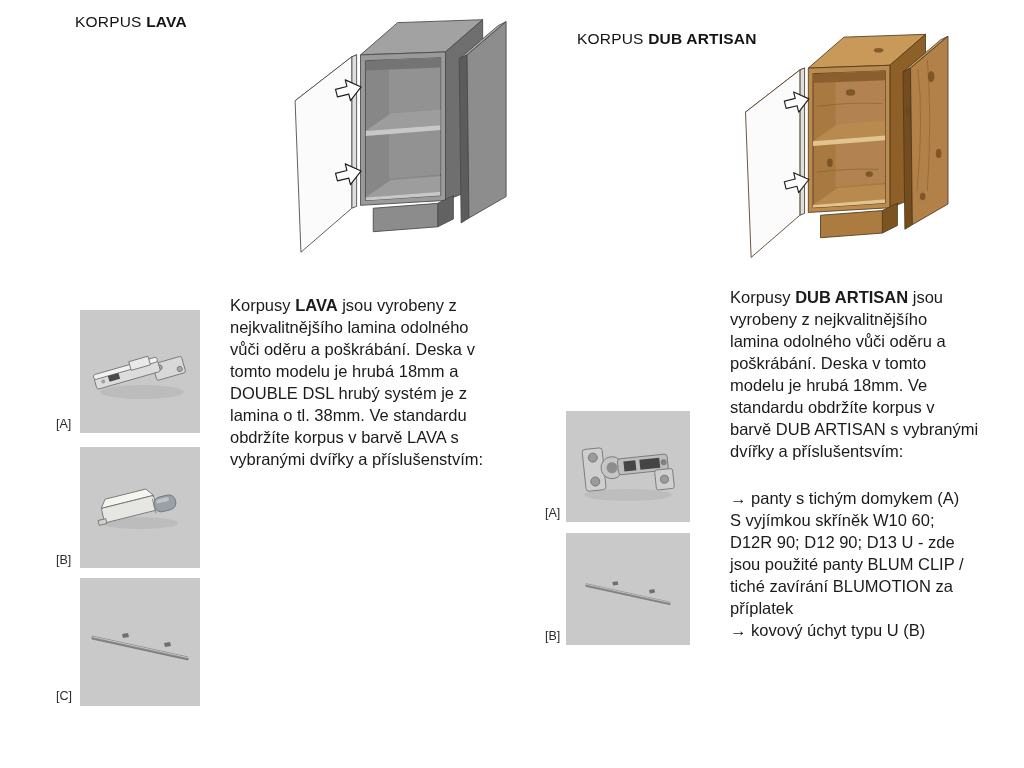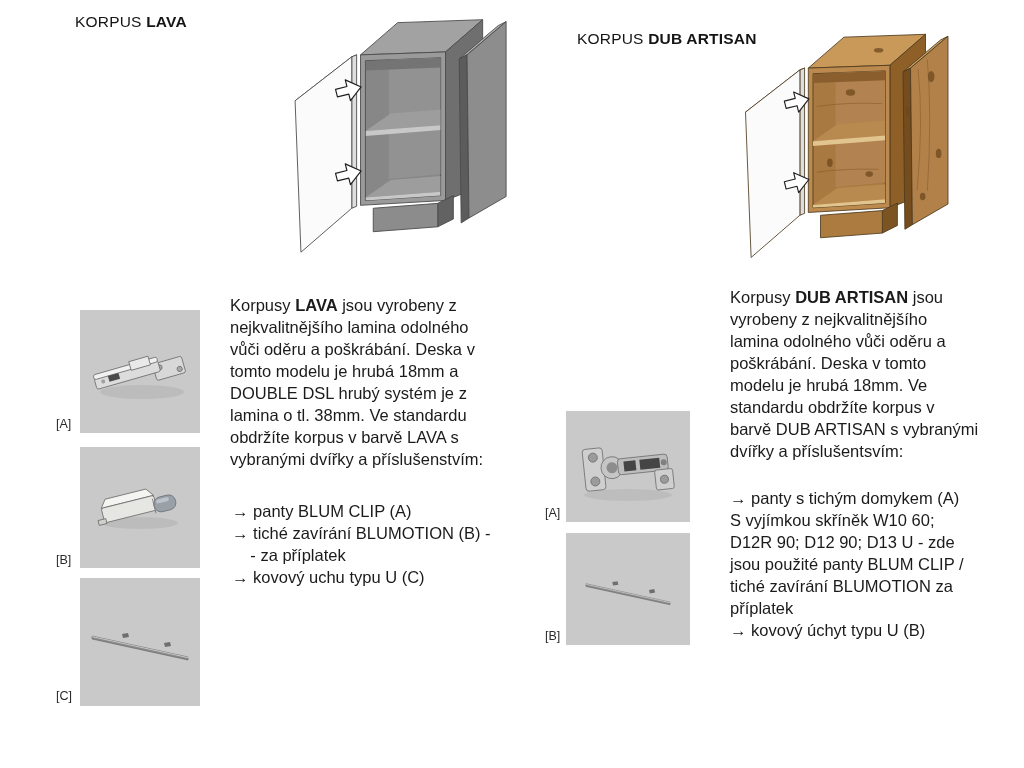--- a/index.html
+++ b/index.html
@@ -121,24 +121,20 @@
   <div class="hw-label" style="left:56px;top:689px;">[C]</div>
 
   <div class="abs para" style="left:230px;top:294px;width:300px;"><span>Korpusy </span><span class="b">LAVA</span><span> jsou vyrobeny z
 nejkvalitnějšího lamina odolného
 vůči oděru a poškrábání. Deska v
 tomto modelu je hrubá 18mm a
 DOUBLE DSL hrubý systém je z
 lamina o tl. 38mm. Ve standardu
 obdržíte korpus v barvě LAVA s
 vybranými dvířky a příslušenstvím:</span></div>
-  <div class="abs bullets" style="left:232px;top:500px;width:310px;">→ panty BLUM CLIP (A)
-→ tiché zavírání BLUMOTION (B) -
-    - za příplatek
-→ kovový uchu typu U (C)</div>
 
   <div class="abs title" style="left:577px;top:13px;margin-top:17px;"><span>KORPUS </span><span class="b">DUB ARTISAN</span></div>
 
   <svg class="abs cab-oak" style="left:738px;top:22px;" width="225" height="244" viewBox="0 0 240 260">
     <defs>
         <clipPath id="cavR">
           <polygon points="80,55 157,52 157,193 80,198"></polygon>
         </clipPath>
       </defs>
     <polygon class="f-top ln" points="75,49 162,46 200,13 113,16"></polygon>

